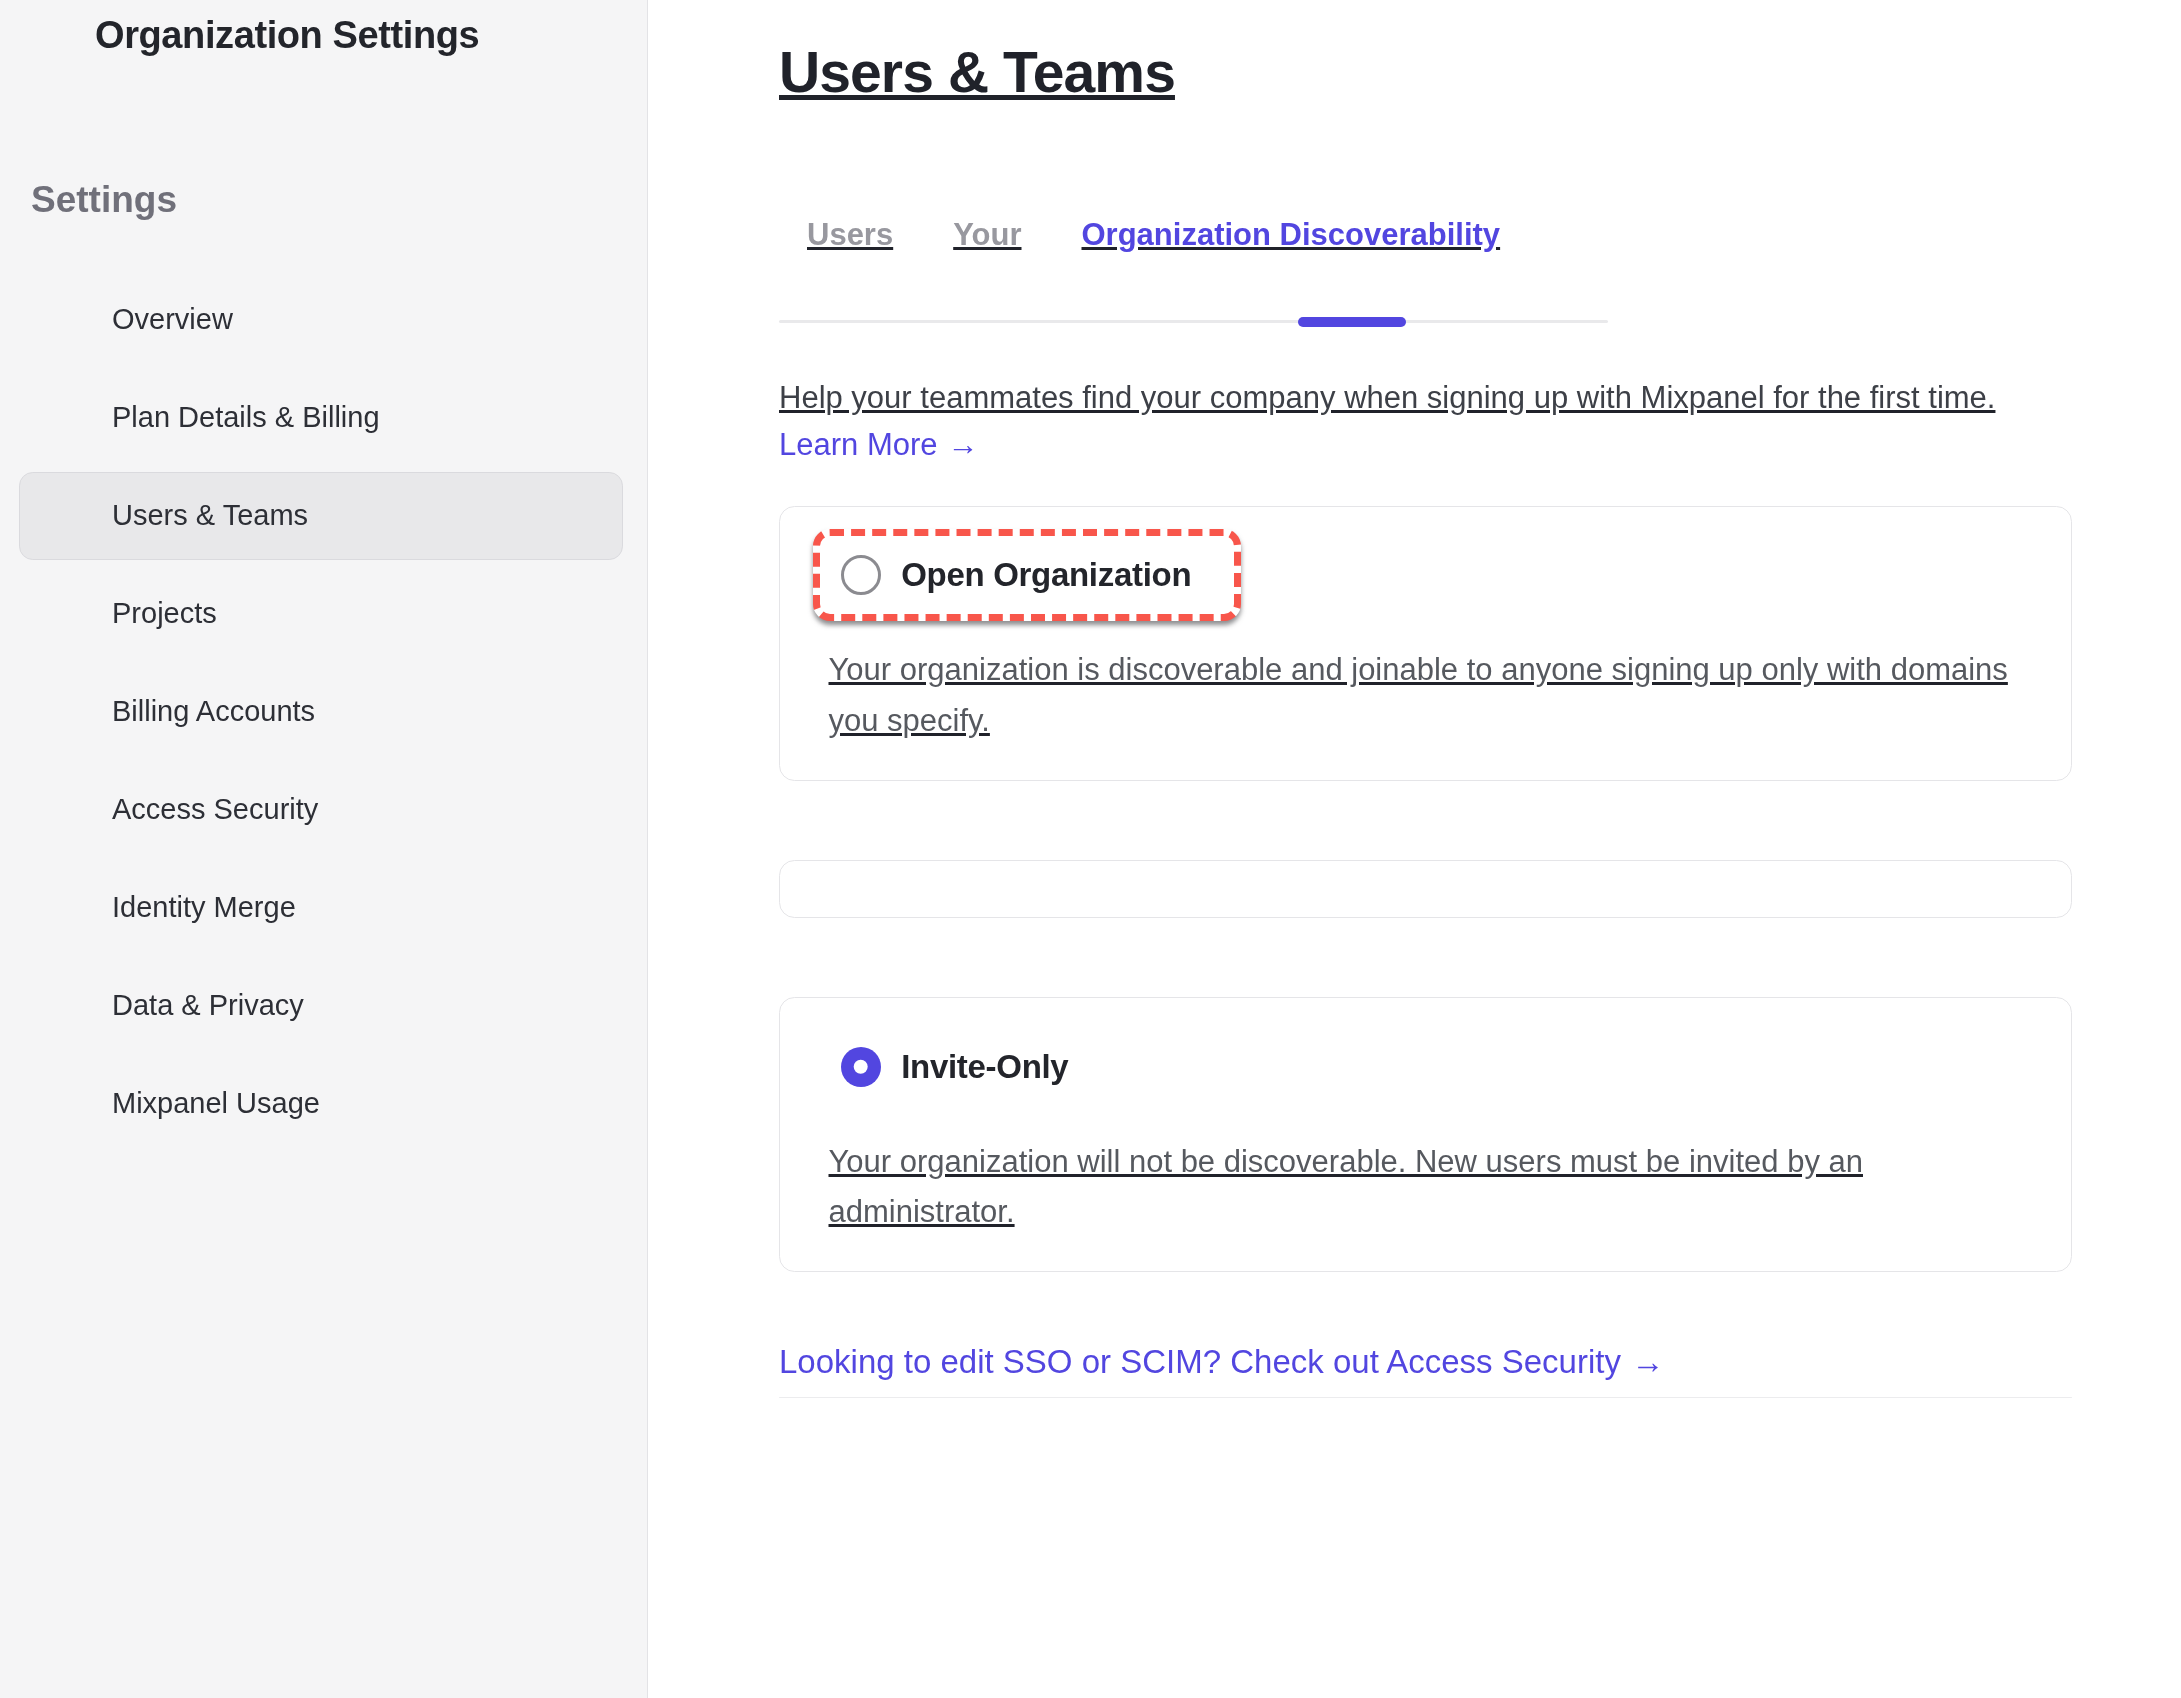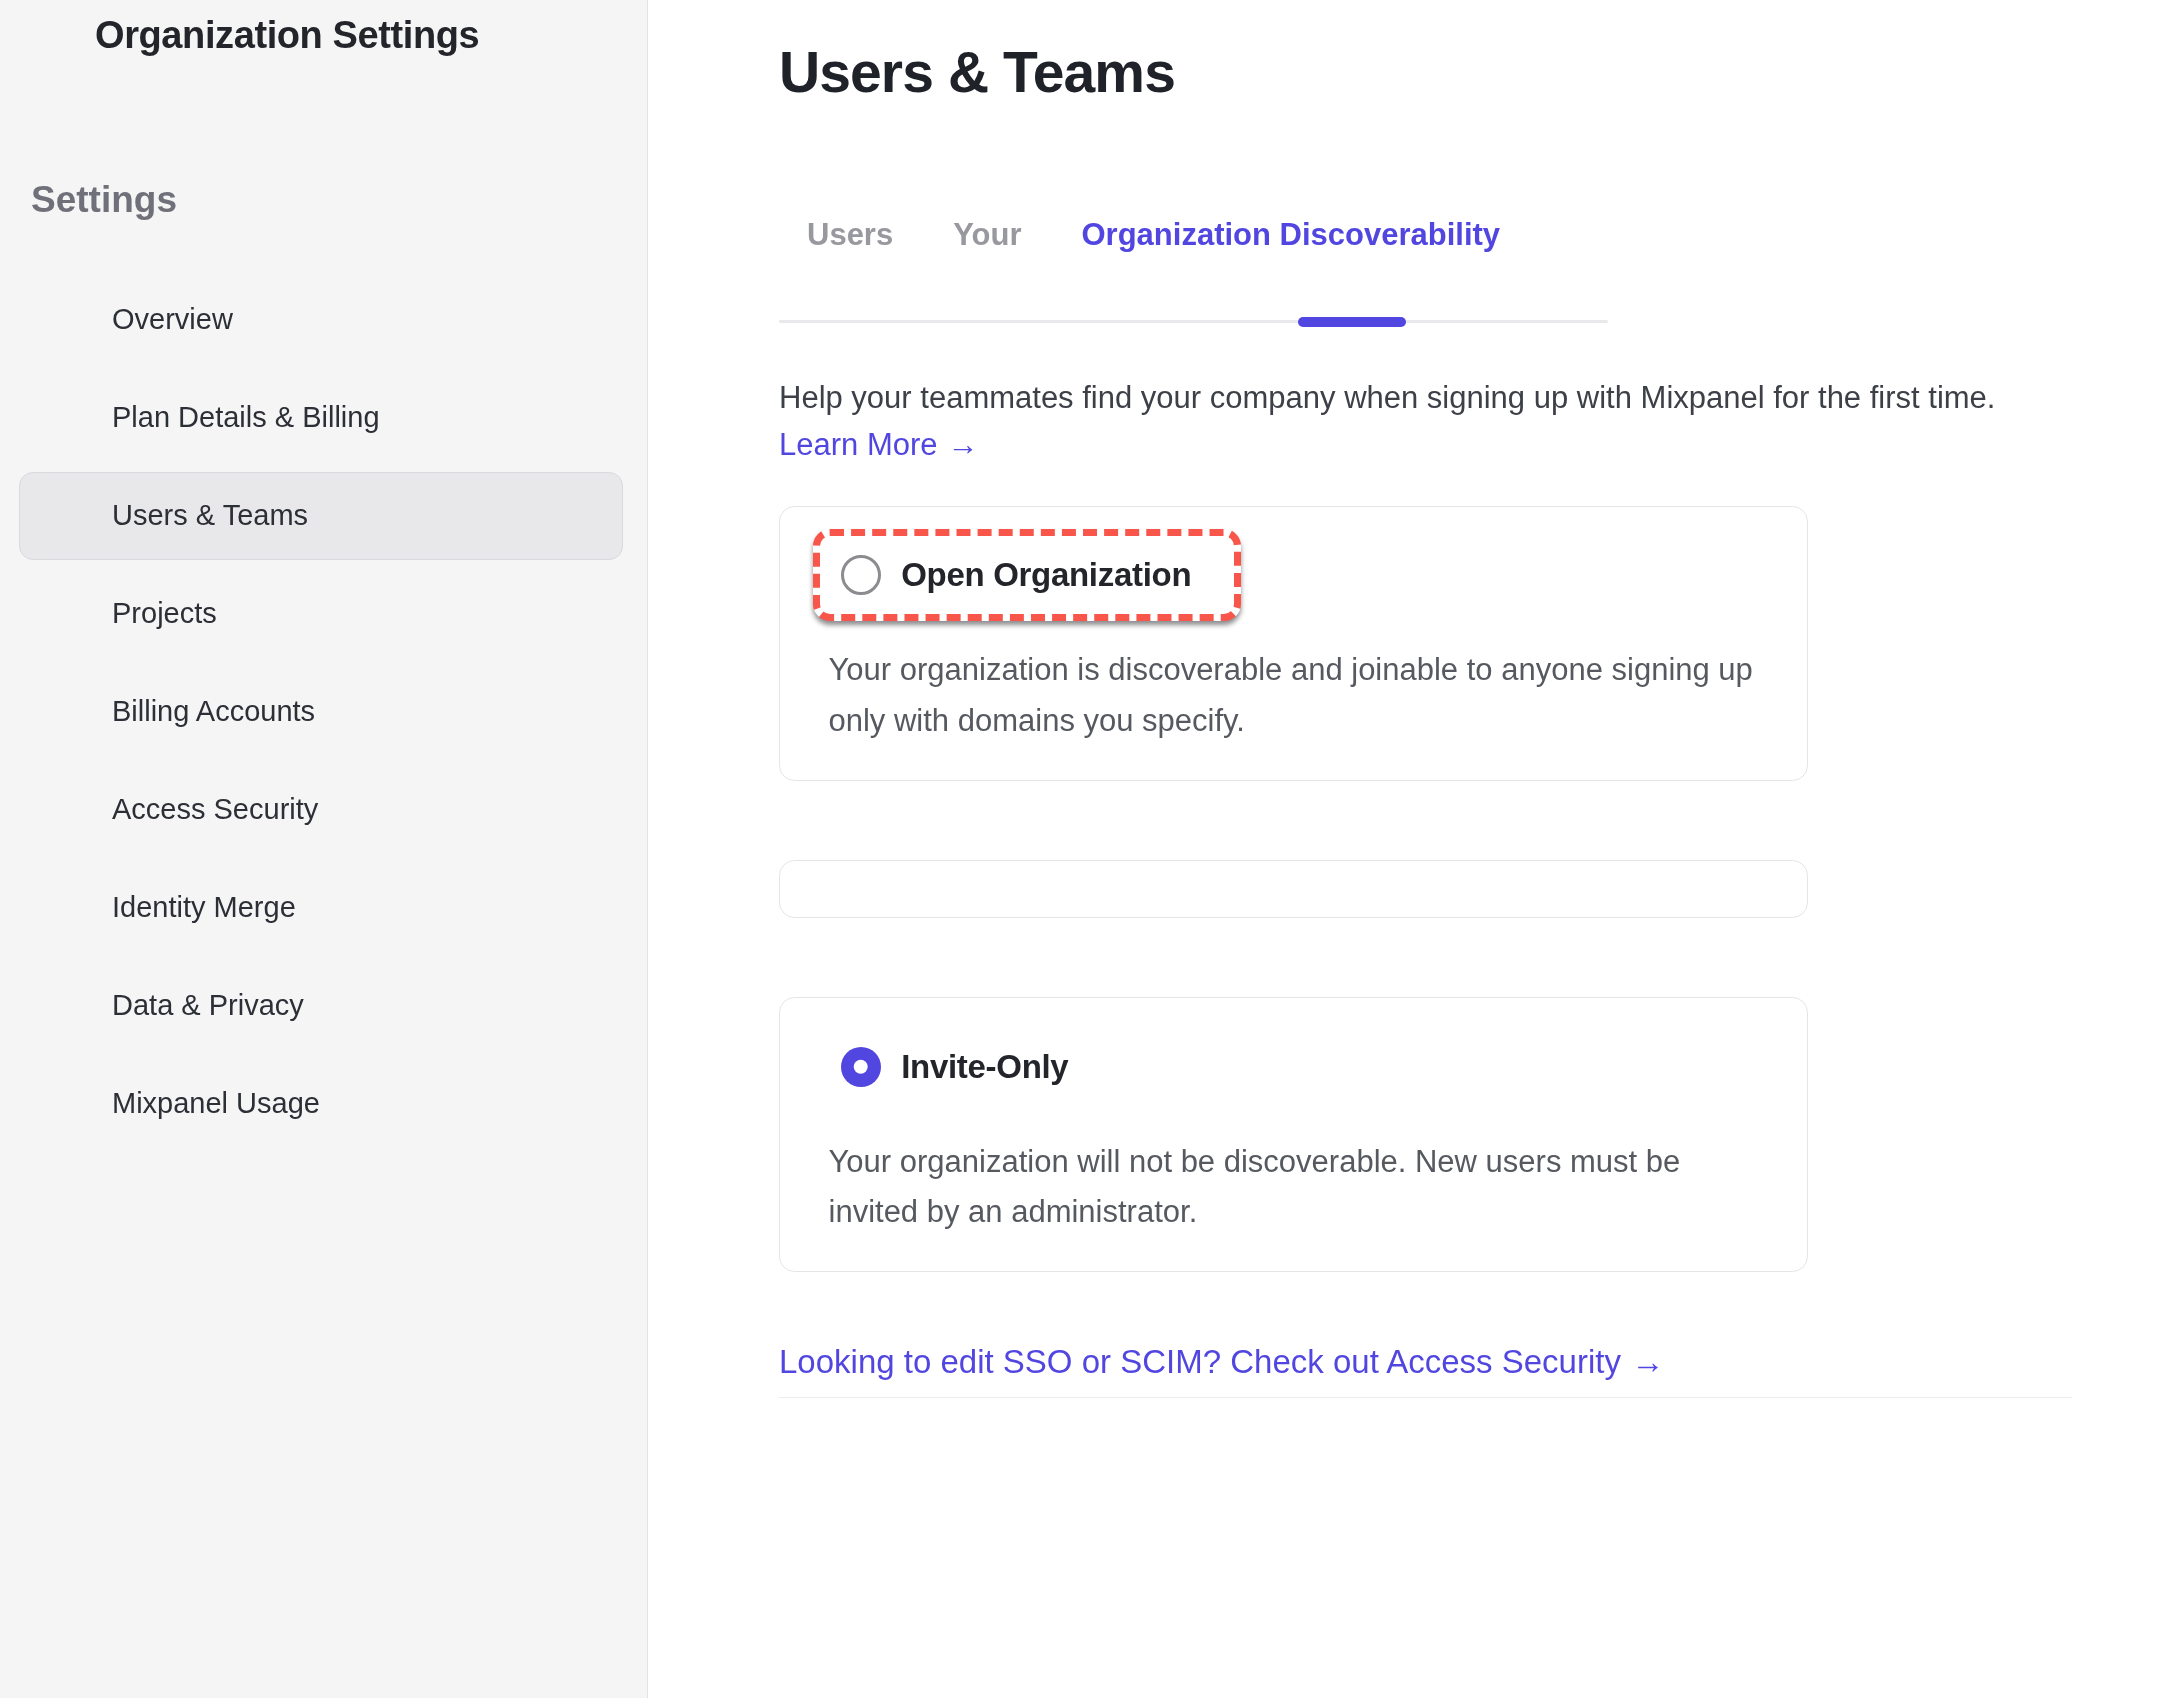--- a/index.html
+++ b/index.html
@@ -2,21 +2,21 @@
 <html style="font-size:13.8px"><head>
 <meta charset="utf-8">
 <style>
   * { margin:0; padding:0; box-sizing:border-box; }
   html,body { background:#ffffff; }
   body {
     font-family:"Liberation Sans", sans-serif;
     width:2182px; height:1698px; overflow:hidden;
     color:#20222a;
   }
-  .app { position:relative; width:2182px; height:1698px; background:#ffffff; }
+  .app { position:relative; width:2182px; height:1698px; background:#ffffff;text-decoration:underline; }
 
   
   .sidebar {
     position:absolute; left:0; top:0; bottom:0; width:648px;
     background:#f5f5f6; border-right:1.7px solid #e3e3e6;
   }
   .sidebar-title {
     font-size:38px; font-weight:700; color:#23252b;
     padding:13.8px 0 0 95px; letter-spacing:-0.4px;
   }
@@ -50,21 +50,21 @@
     background:#5246e0; border-radius:5.2px;
   }
 
   .intro { margin-top:52px; font-size:31px; color:#3d4047; line-height:1.5; }
   .learn-more {
     display:inline-flex; gap:10.3px; margin-top:5.2px;
     font-size:31px; color:#5246e0; cursor:pointer;
   }
 
   .option-card {
-    width:1029px; border:1.7px solid #e5e5e8; border-radius:15.5px;
+    width:1293px; border:1.7px solid #e5e5e8; border-radius:15.5px;
     background:#ffffff; padding:22.4px 47px 34px 33px; margin-top:43px;
   }
   .option-card + .option-card { margin-top:79px; }
 
   .option-head {
     display:inline-flex; align-items:center; gap:20.6px;
     padding:19px 43px 19px 20.6px; border:7.7px solid transparent;
     border-radius:17px; cursor:pointer;
   }
   .option-head.annotated {

